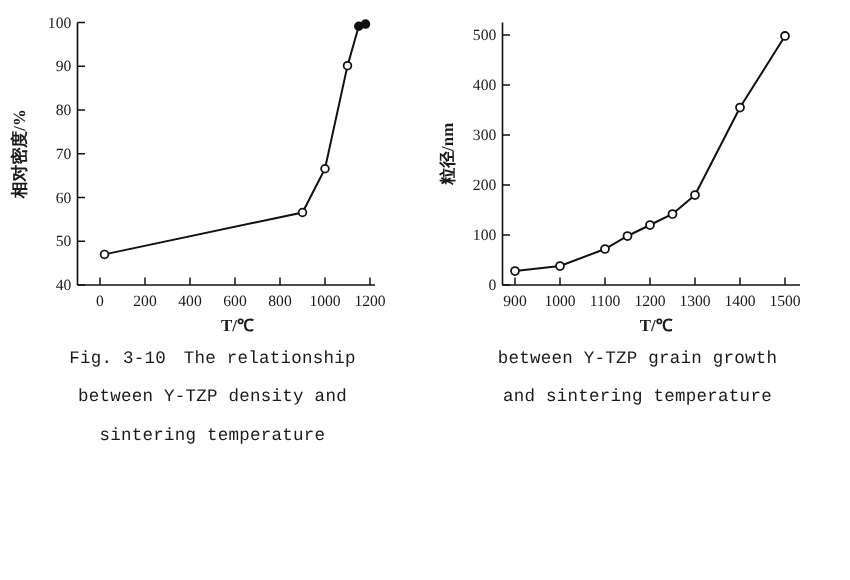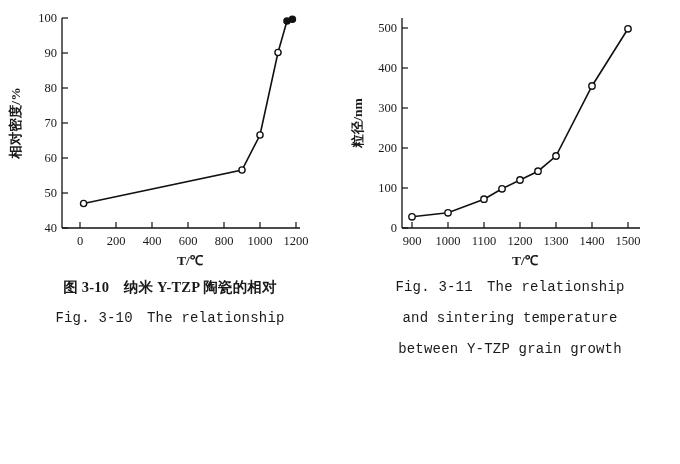--- a/index.html
+++ b/index.html
@@ -130,22 +130,23 @@
           <circle cx="242.0" cy="170.0" r="3.1"></circle>
           <circle cx="260.0" cy="135.0" r="3.1"></circle>
           <circle cx="278.0" cy="52.5" r="3.1"></circle>
           <circle cx="287.0" cy="21.0" r="3.1" fill="#111111"></circle>
           <circle cx="292.4" cy="19.3" r="3.1" fill="#111111"></circle>
         </g>
       </svg>
     </div>
 
     <div class="caption">
-      <div class="cap-line cap-cn">图 3-10　纳米 Y-TZP 陶瓷的相对</div>
       <div class="cap-line cap-en">Fig. 3-10　The relationship</div>
+      <div class="cap-line cap-en">between Y-TZP density and</div>
+      <div class="cap-line cap-en">sintering temperature</div>
     </div>
   </div>
 
   <div class="figure fig-right">
     <div class="plot-wrap">
       <svg class="plot-svg" width="340" height="272" viewBox="0 0 340 272">
         <g stroke="#111111" stroke-width="1.3" fill="none">
           <line x1="62" y1="18" x2="62" y2="228"></line>
           <line x1="62" y1="228" x2="300" y2="228"></line>
         </g>
@@ -200,19 +201,18 @@
           <circle cx="180" cy="180.0" r="3.2"></circle>
           <circle cx="198" cy="171.2" r="3.2"></circle>
           <circle cx="216" cy="156.0" r="3.2"></circle>
           <circle cx="252" cy="86.0" r="3.2"></circle>
           <circle cx="288" cy="28.8" r="3.2"></circle>
         </g>
       </svg>
     </div>
 
     <div class="caption">
-      <div class="cap-line cap-en">Fig. 3-11　The relationship</div>
+      <div class="cap-line cap-en">between Y-TZP grain growth</div>
       <div class="cap-line cap-en">and sintering temperature</div>
-      <div class="cap-line cap-en">between Y-TZP grain growth</div>
     </div>
   </div>
 
 </div>
 
 </body></html>

